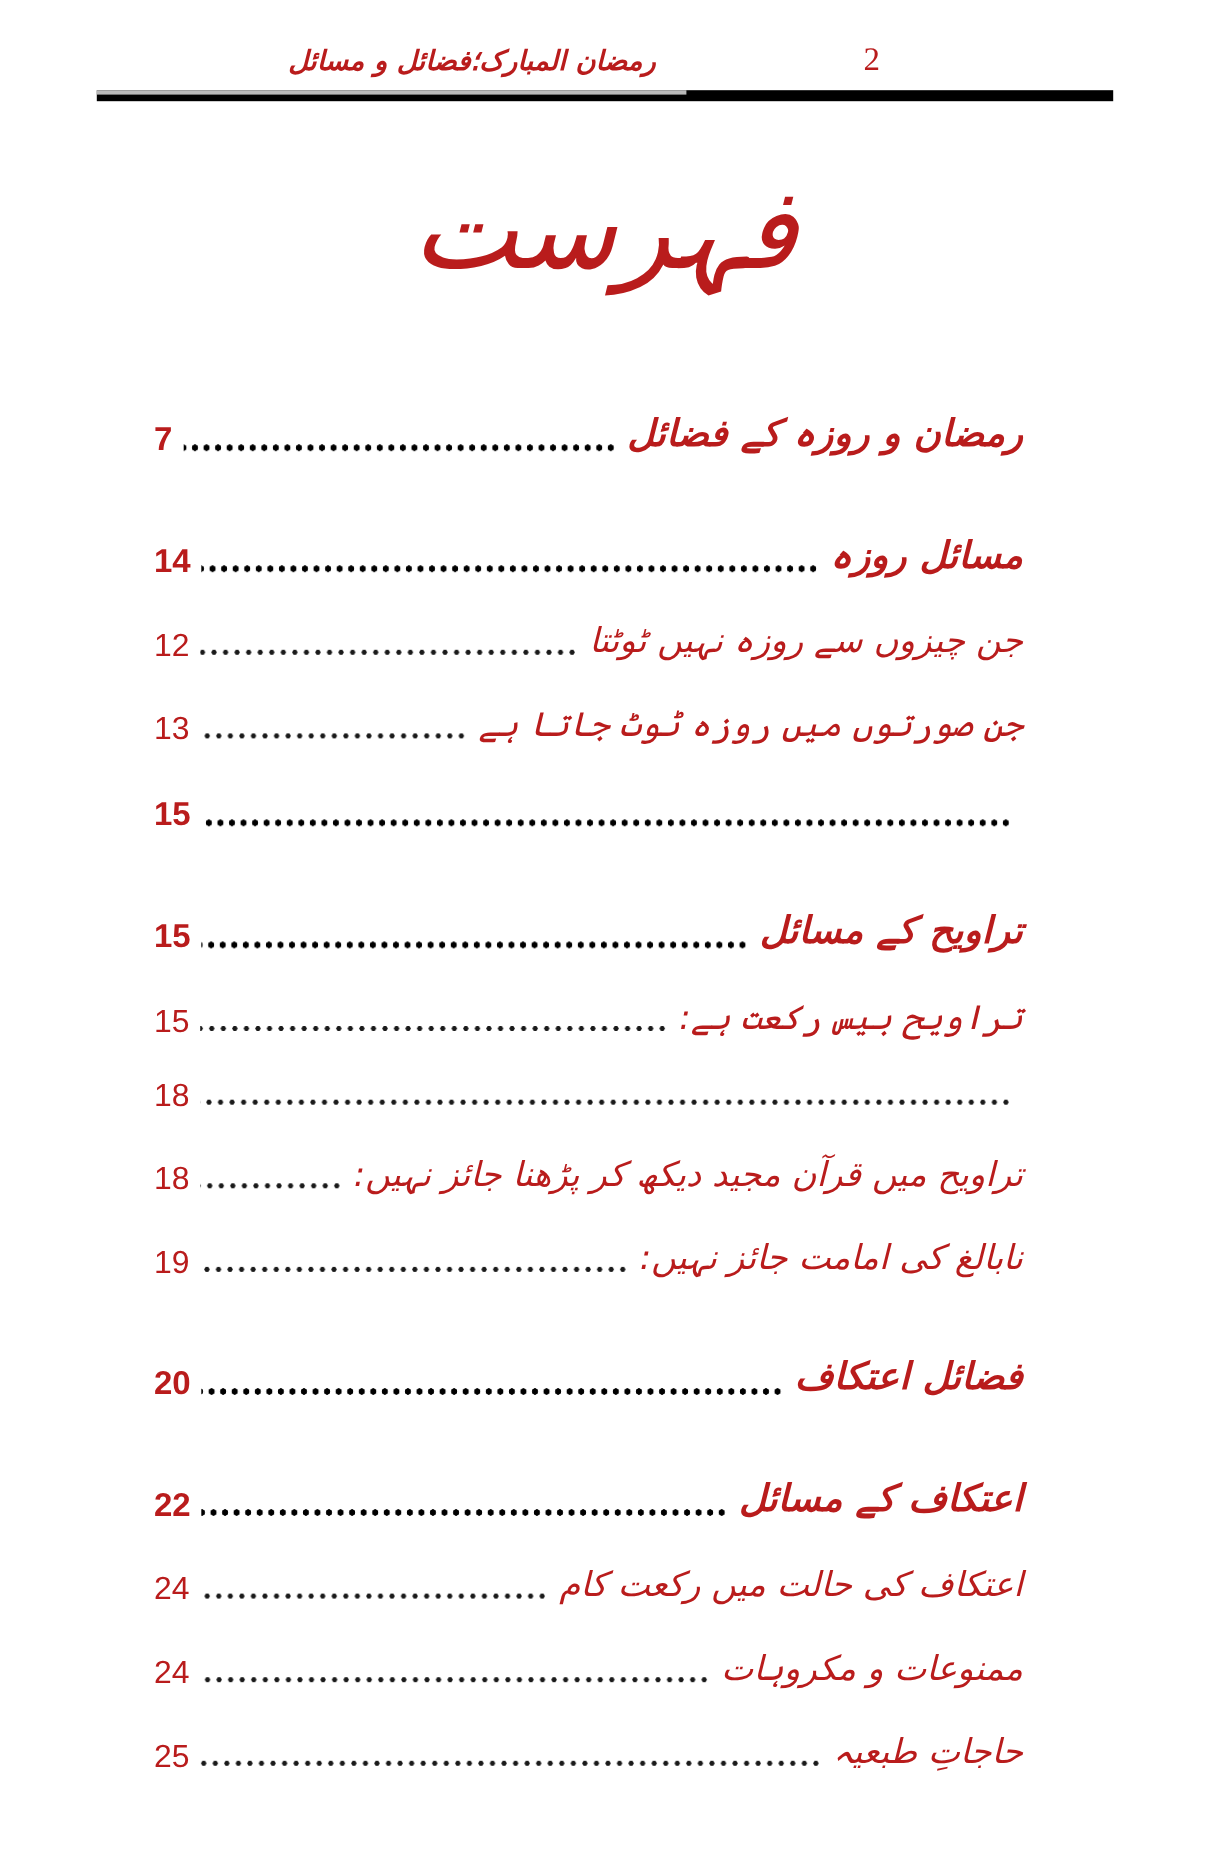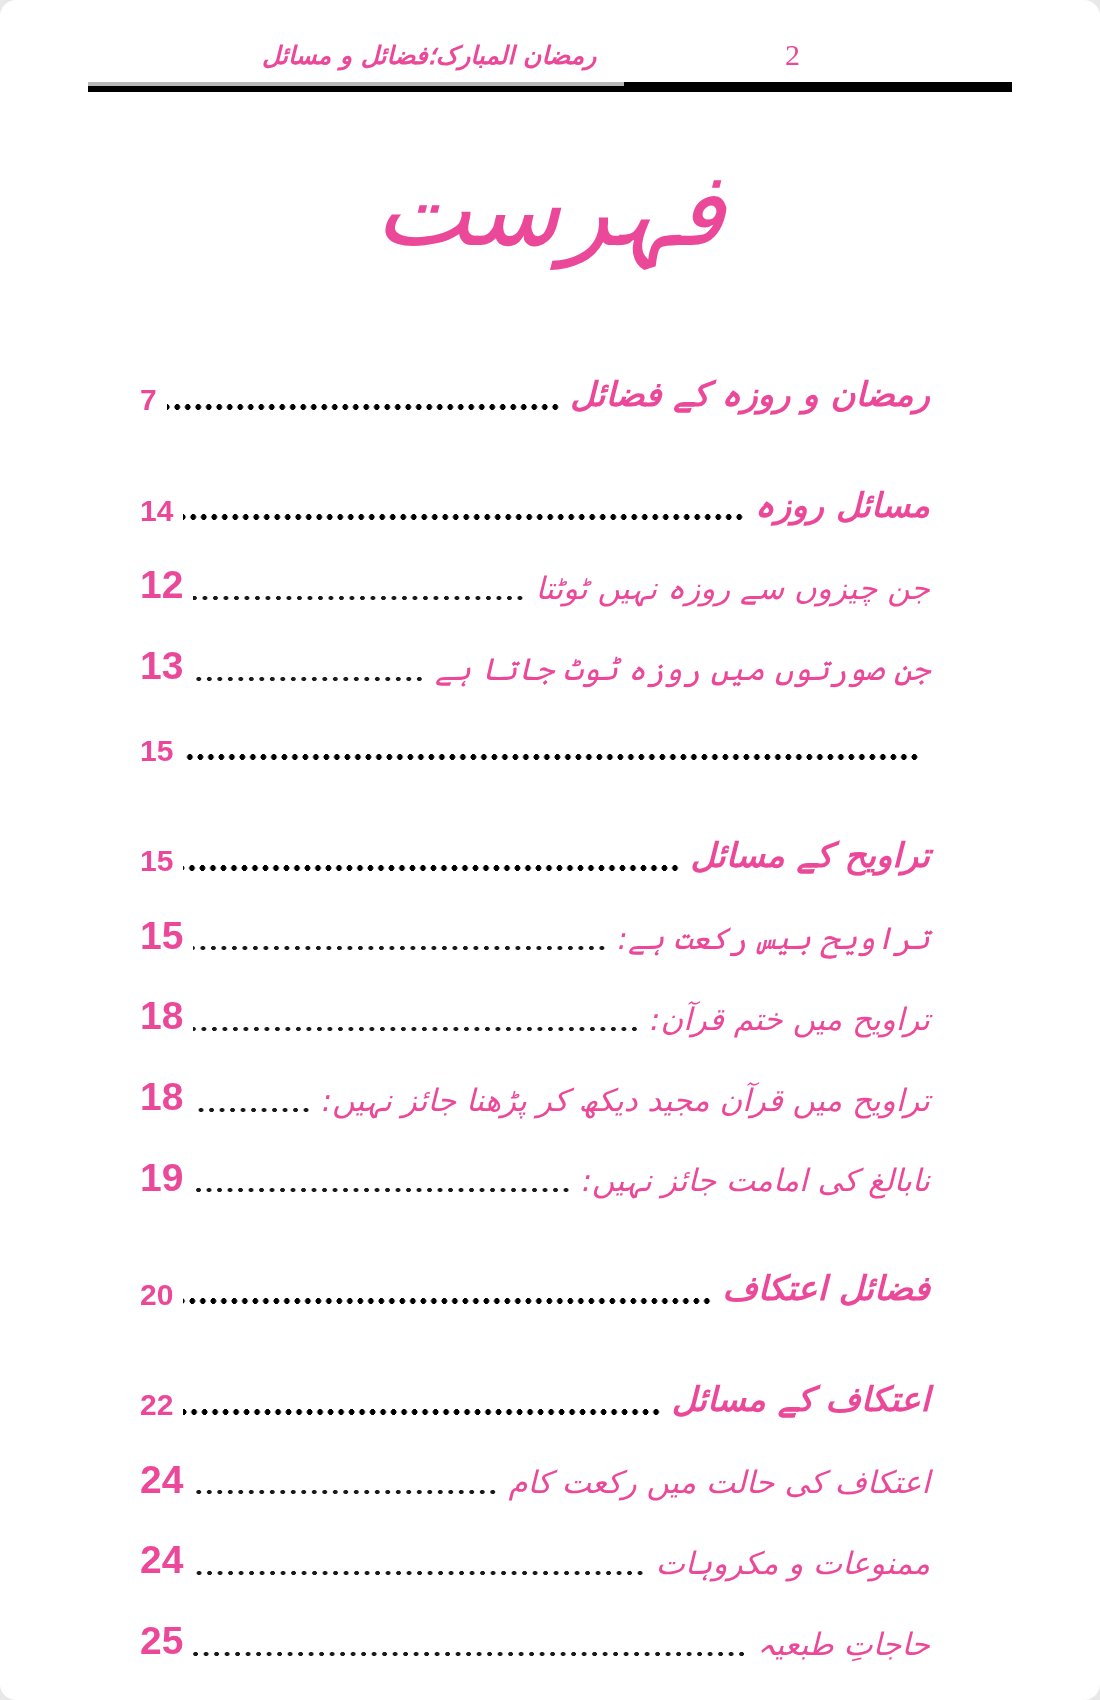--- a/index.html
+++ b/index.html
@@ -6,24 +6,23 @@
     margin: 0;
     padding: 0;
     background: #e8e8e8;
   }
   .page {
     position: relative;
     width: 1100px;
     height: 1700px;
     margin: 0 auto;
     background: #ffffff;
-    color: #ec4899;
+    color: #b91c1c;
     font-family: "DejaVu Sans", sans-serif;
     overflow: hidden;
-    border-radius: 16px;
   }
 
   
   .header {
     display: flex;
     justify-content: space-between;
     align-items: flex-end;
     padding: 40px 300px 6px 262px;
   }
   .header-book-title {
@@ -105,24 +104,23 @@
     background-image: radial-gradient(circle, #000 2.7px, transparent 3.1px);
     background-size: 10.5px 10px;
   }
   .sub .toc-dots {
     background-image: radial-gradient(circle, #1a1a1a 2.1px, transparent 2.5px);
     background-size: 10.5px 10px;
   }
 
   .toc-page {
     font-family: "Liberation Sans", sans-serif;
-    font-size: 39px;
+    font-size: 29px;
     line-height: 1.35;
     direction: ltr;
-    font-weight: bold;
   }
   .heading .toc-page { font-weight: 700; font-size: 30px; }
 </style>
 </head>
 <body>
 
 <div class="page">
 
   <div class="header">
     <span class="header-book-title">رمضان المبارک؛فضائل و مسائل</span>
@@ -168,21 +166,20 @@
       <span class="toc-page">15</span>
     </div>
 
     <div class="toc-row sub">
       <span class="toc-label">تراویح بیس رکعت ہے:</span>
       <span class="toc-dots"></span>
       <span class="toc-page">15</span>
     </div>
 
     <div class="toc-row sub">
-      <span class="toc-label">تراویح میں ختم قرآن:</span>
       <span class="toc-dots"></span>
       <span class="toc-page">18</span>
     </div>
 
     <div class="toc-row sub">
       <span class="toc-label">تراویح میں قرآن مجید دیکھ کر پڑھنا جائز نہیں:</span>
       <span class="toc-dots"></span>
       <span class="toc-page">18</span>
     </div>
 

